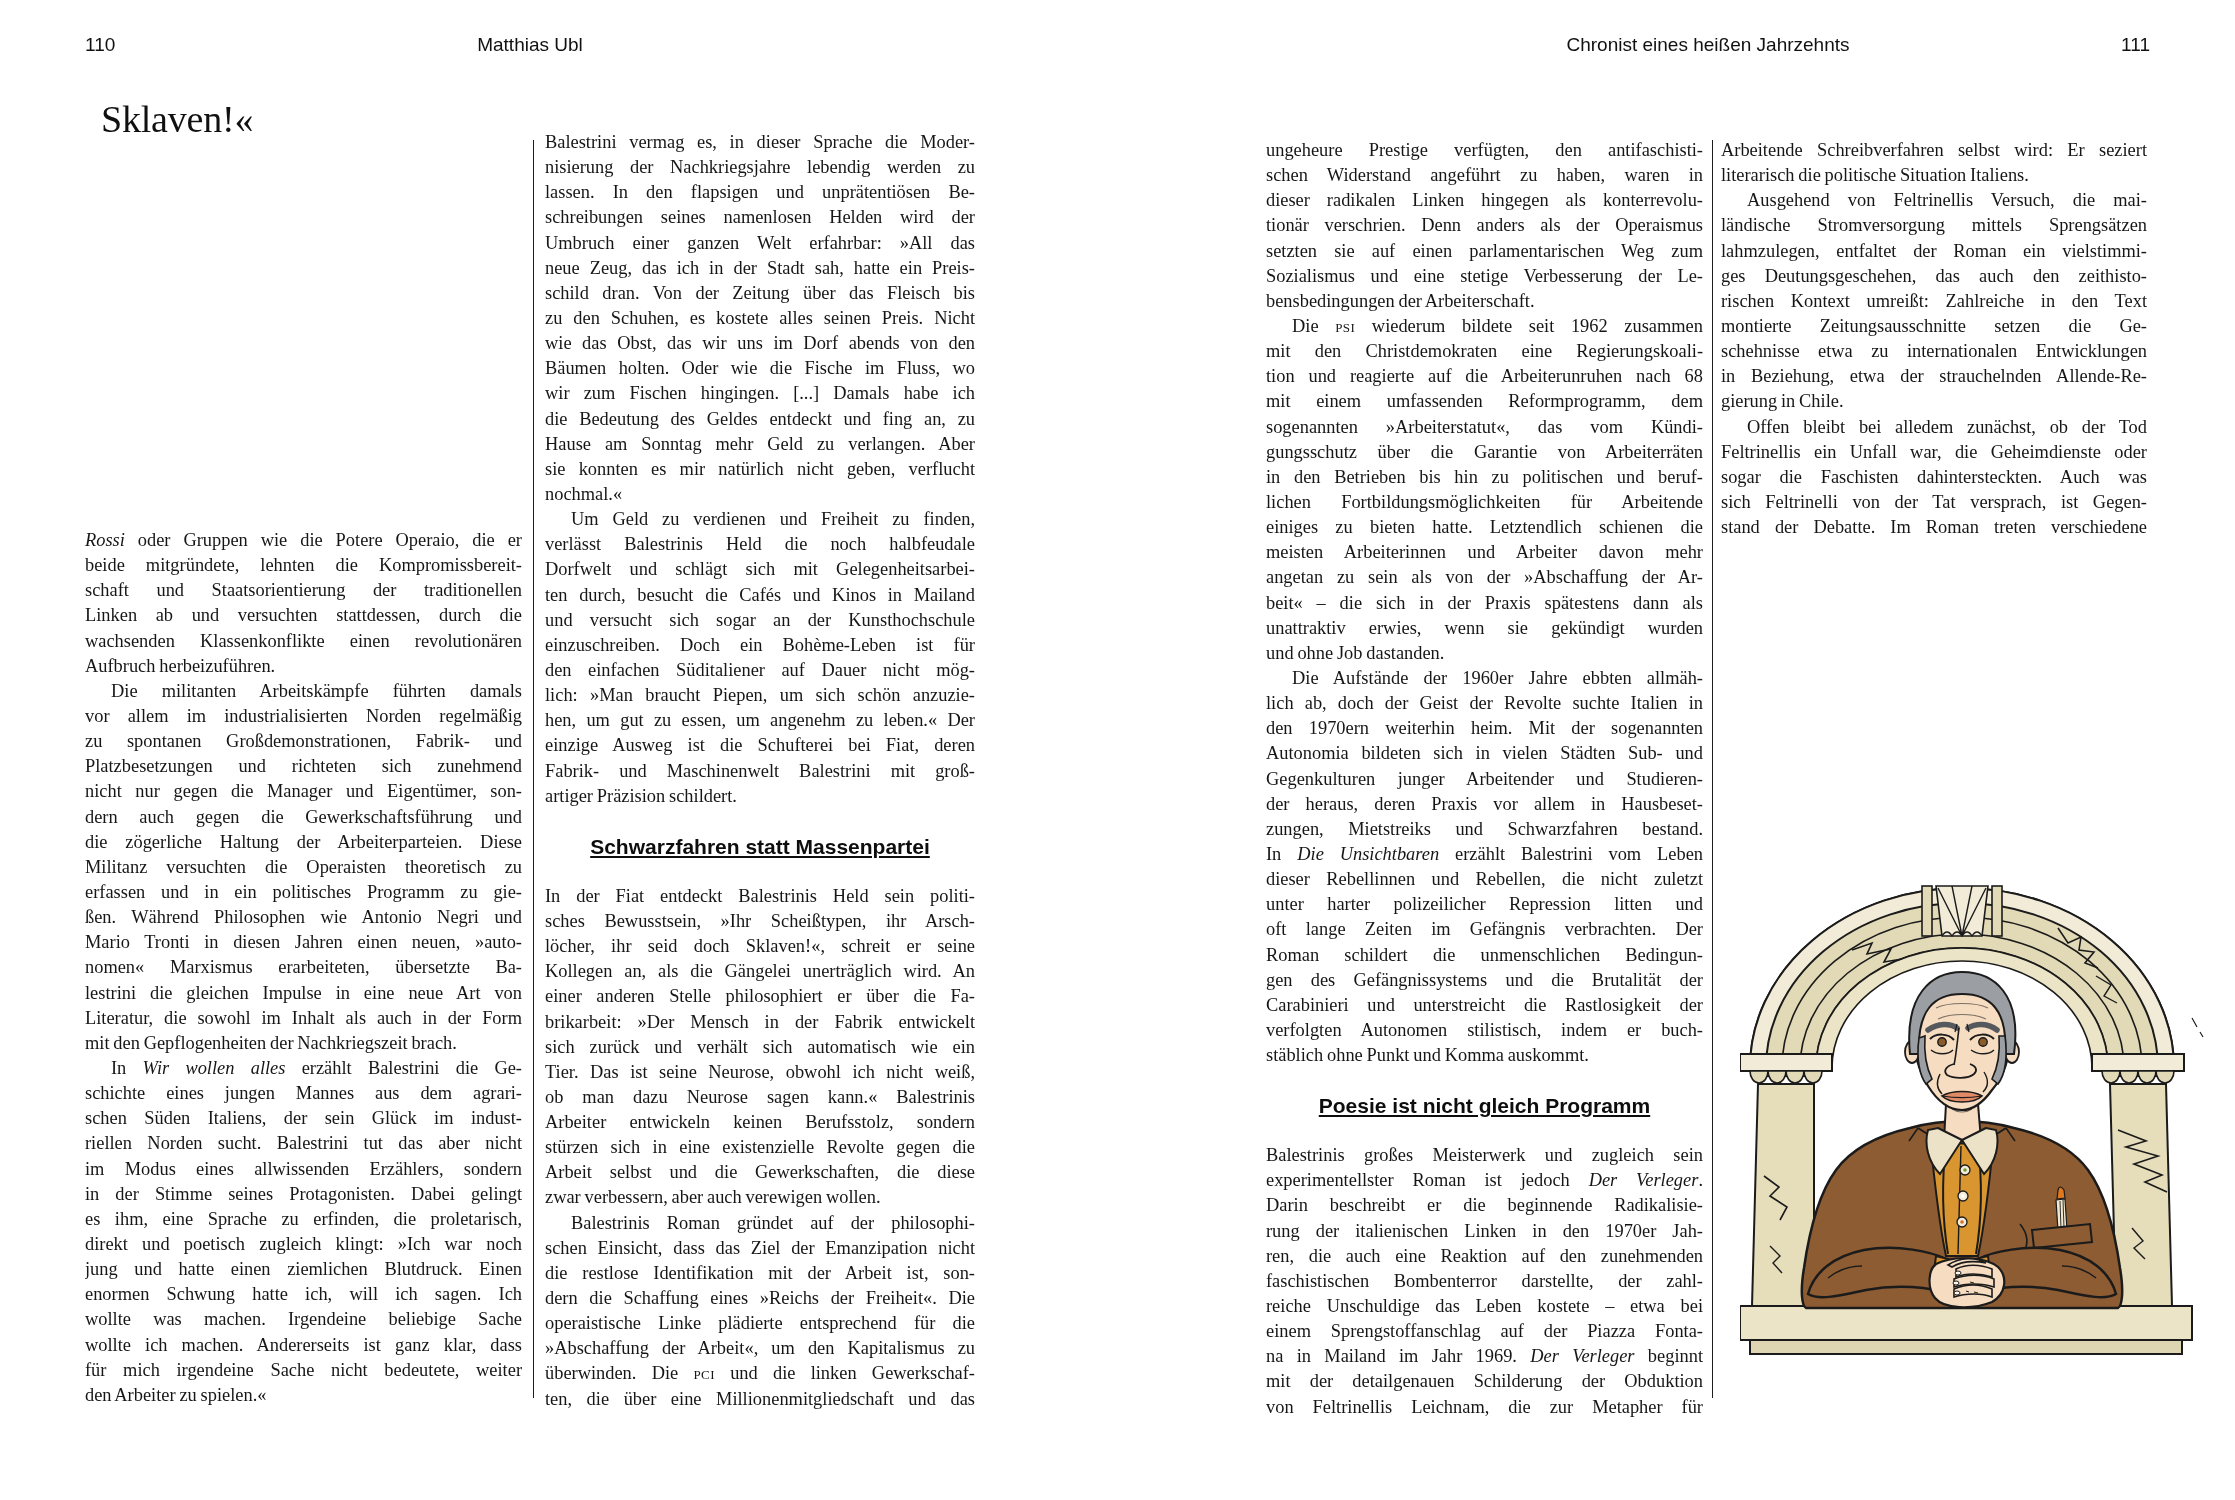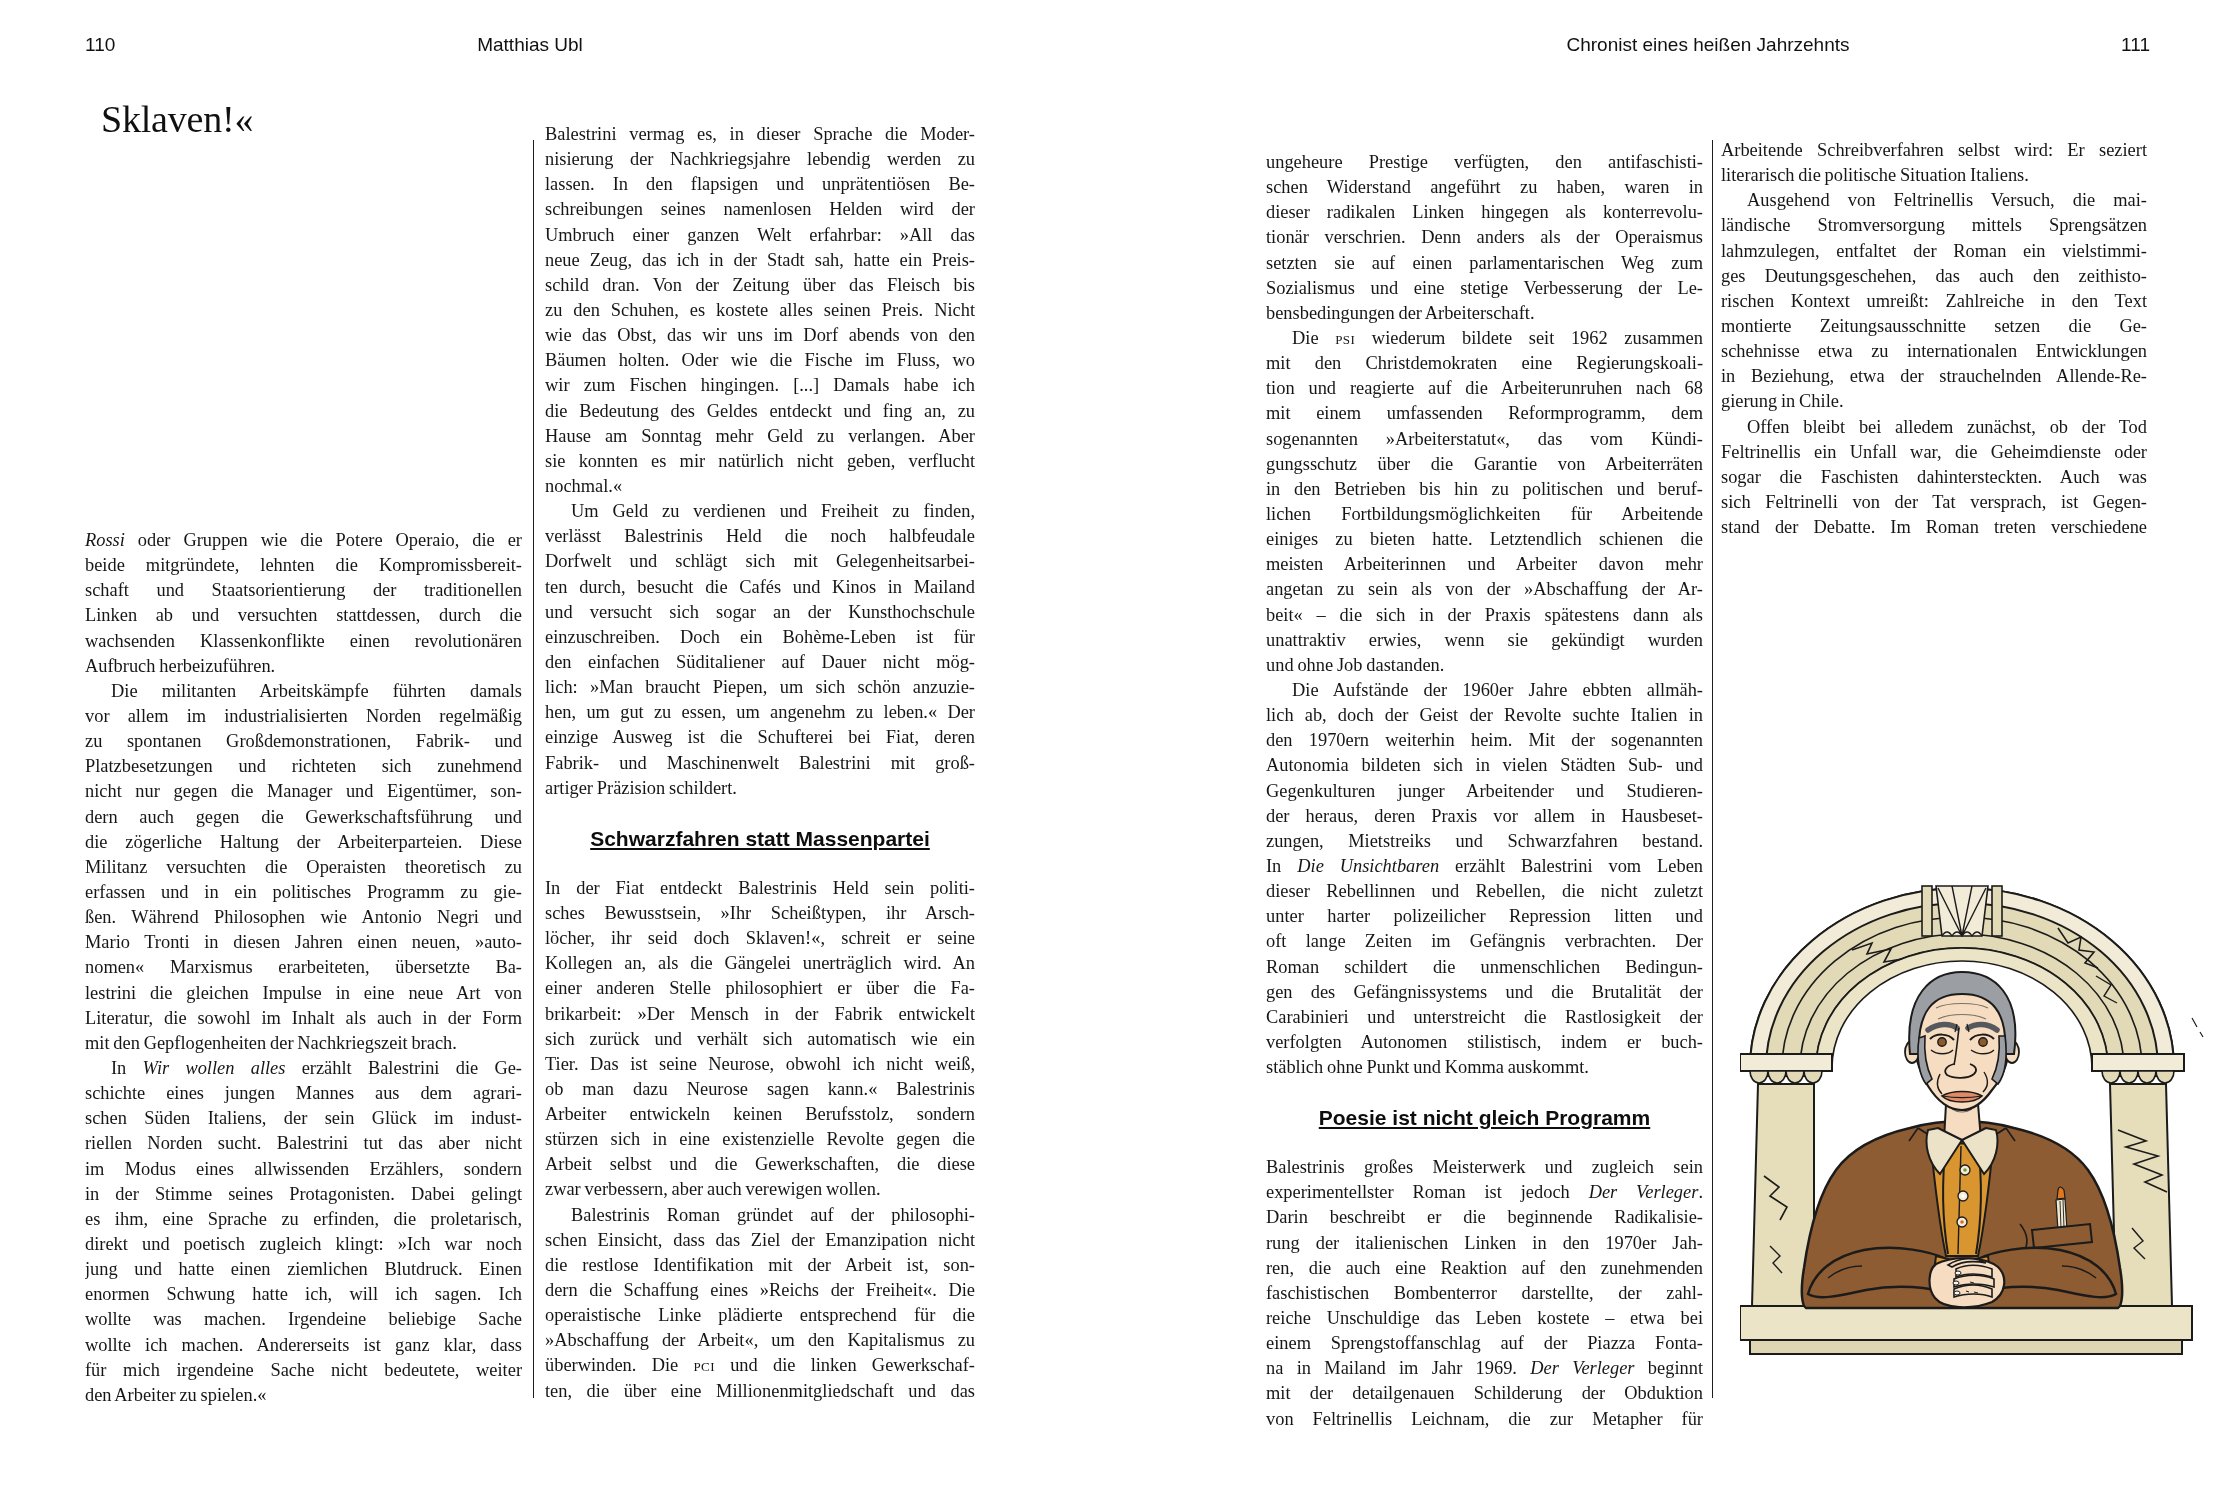--- a/index.html
+++ b/index.html
@@ -14,22 +14,22 @@
   .pullquote{position:absolute;left:85px;top:96px;width:470px;
              font:400 38px/47px "Liberation Serif",serif;color:#101010;letter-spacing:-0.2px;}
   .pullquote .pq-line:first-child{text-indent:16px;}
 
   .vrule{position:absolute;top:140px;height:1258px;width:1px;background:#1c1c1c;}
   #rule-left{left:533px;}
   #rule-right{left:1712px;}
 
   .col{position:absolute;font-size:18.4px;line-height:25.15px;word-spacing:-0.8px;color:#161616;}
   #col1{left:85px; top:528px;width:437px;}
-  #col2{left:545px;top:122px;width:430px;}
-  #col3{left:1266px;top:150px;width:437px;}
+  #col2{left:545px;top:130px;width:430px;}
+  #col3{left:1266px;top:138px;width:437px;}
   #col4{left:1721px;top:138px;width:426px;}
 
   .line{height:25.15px;overflow:hidden;text-align:justify;}
   .line.j::after{content:"";display:inline-block;width:100%;height:0;}
   .line.ind{text-indent:26px;}
   .line i{font-style:italic;}
   .sc{font-variant:small-caps;letter-spacing:0.4px;}
   .col-h{font:700 21px/25px "Liberation Sans",sans-serif;text-align:center;
          margin:25px 0;color:#0d0d0d;word-spacing:0;text-decoration:underline;}
 

